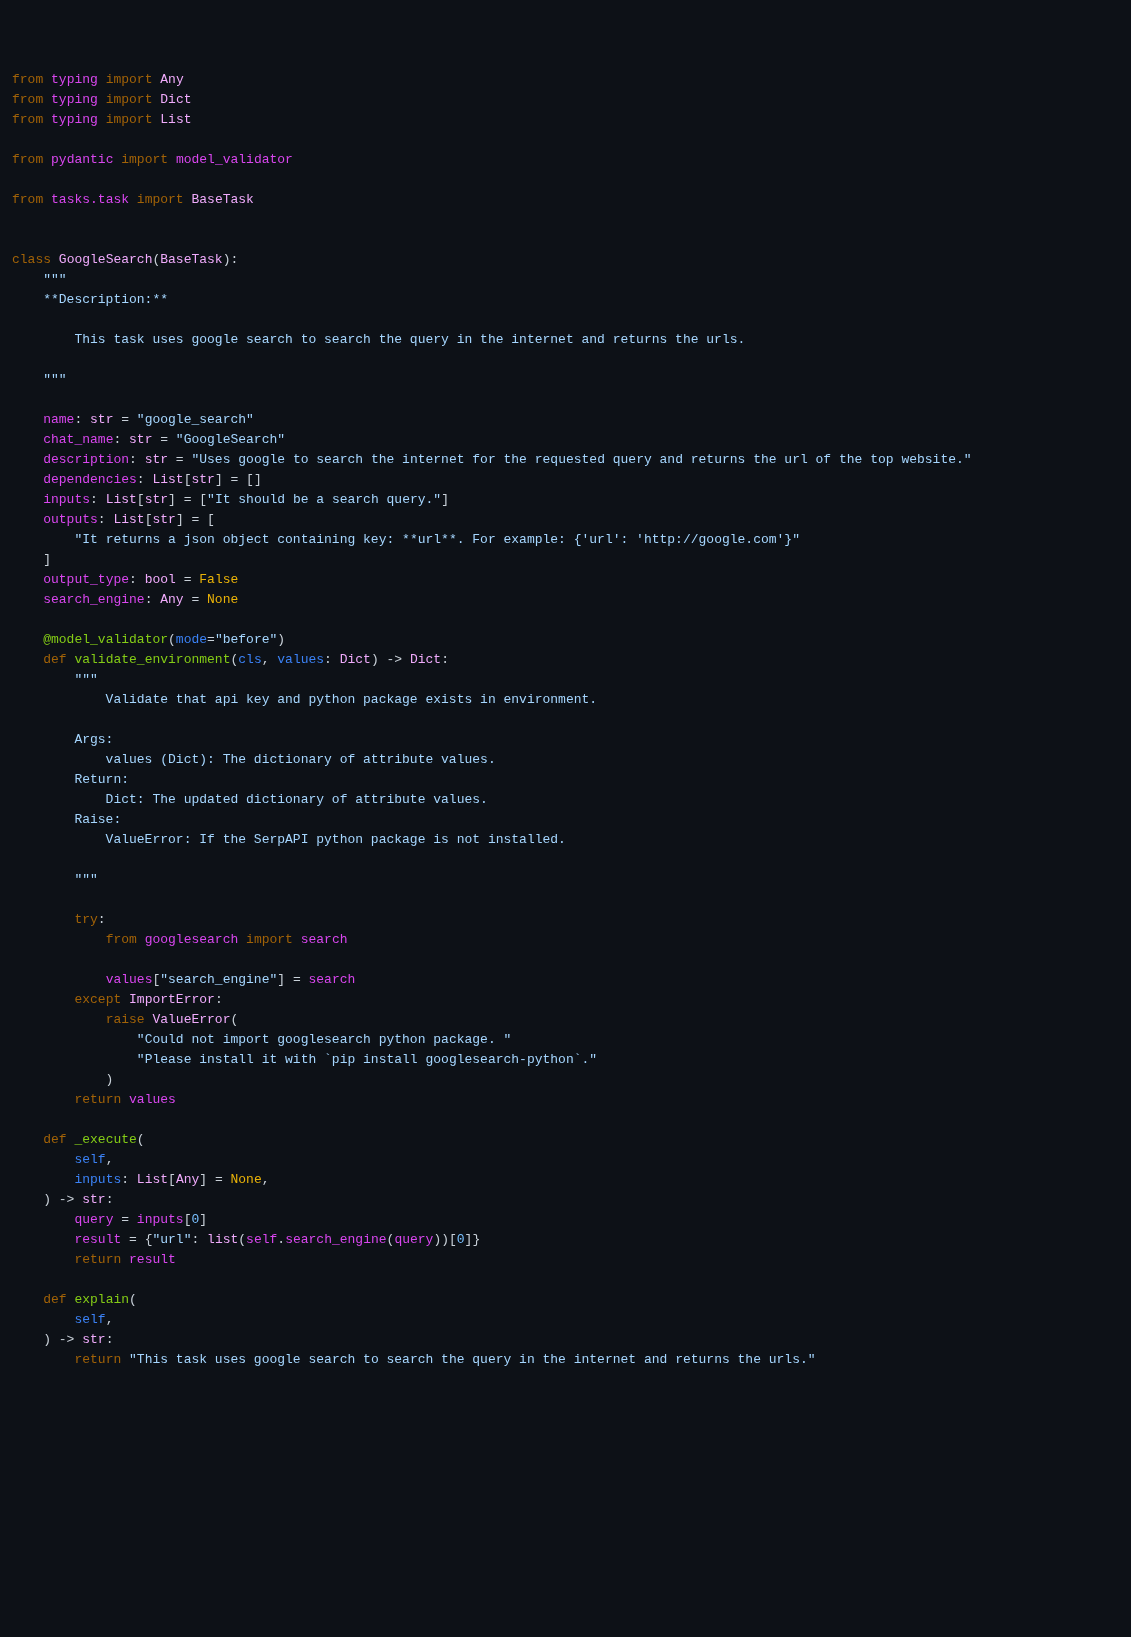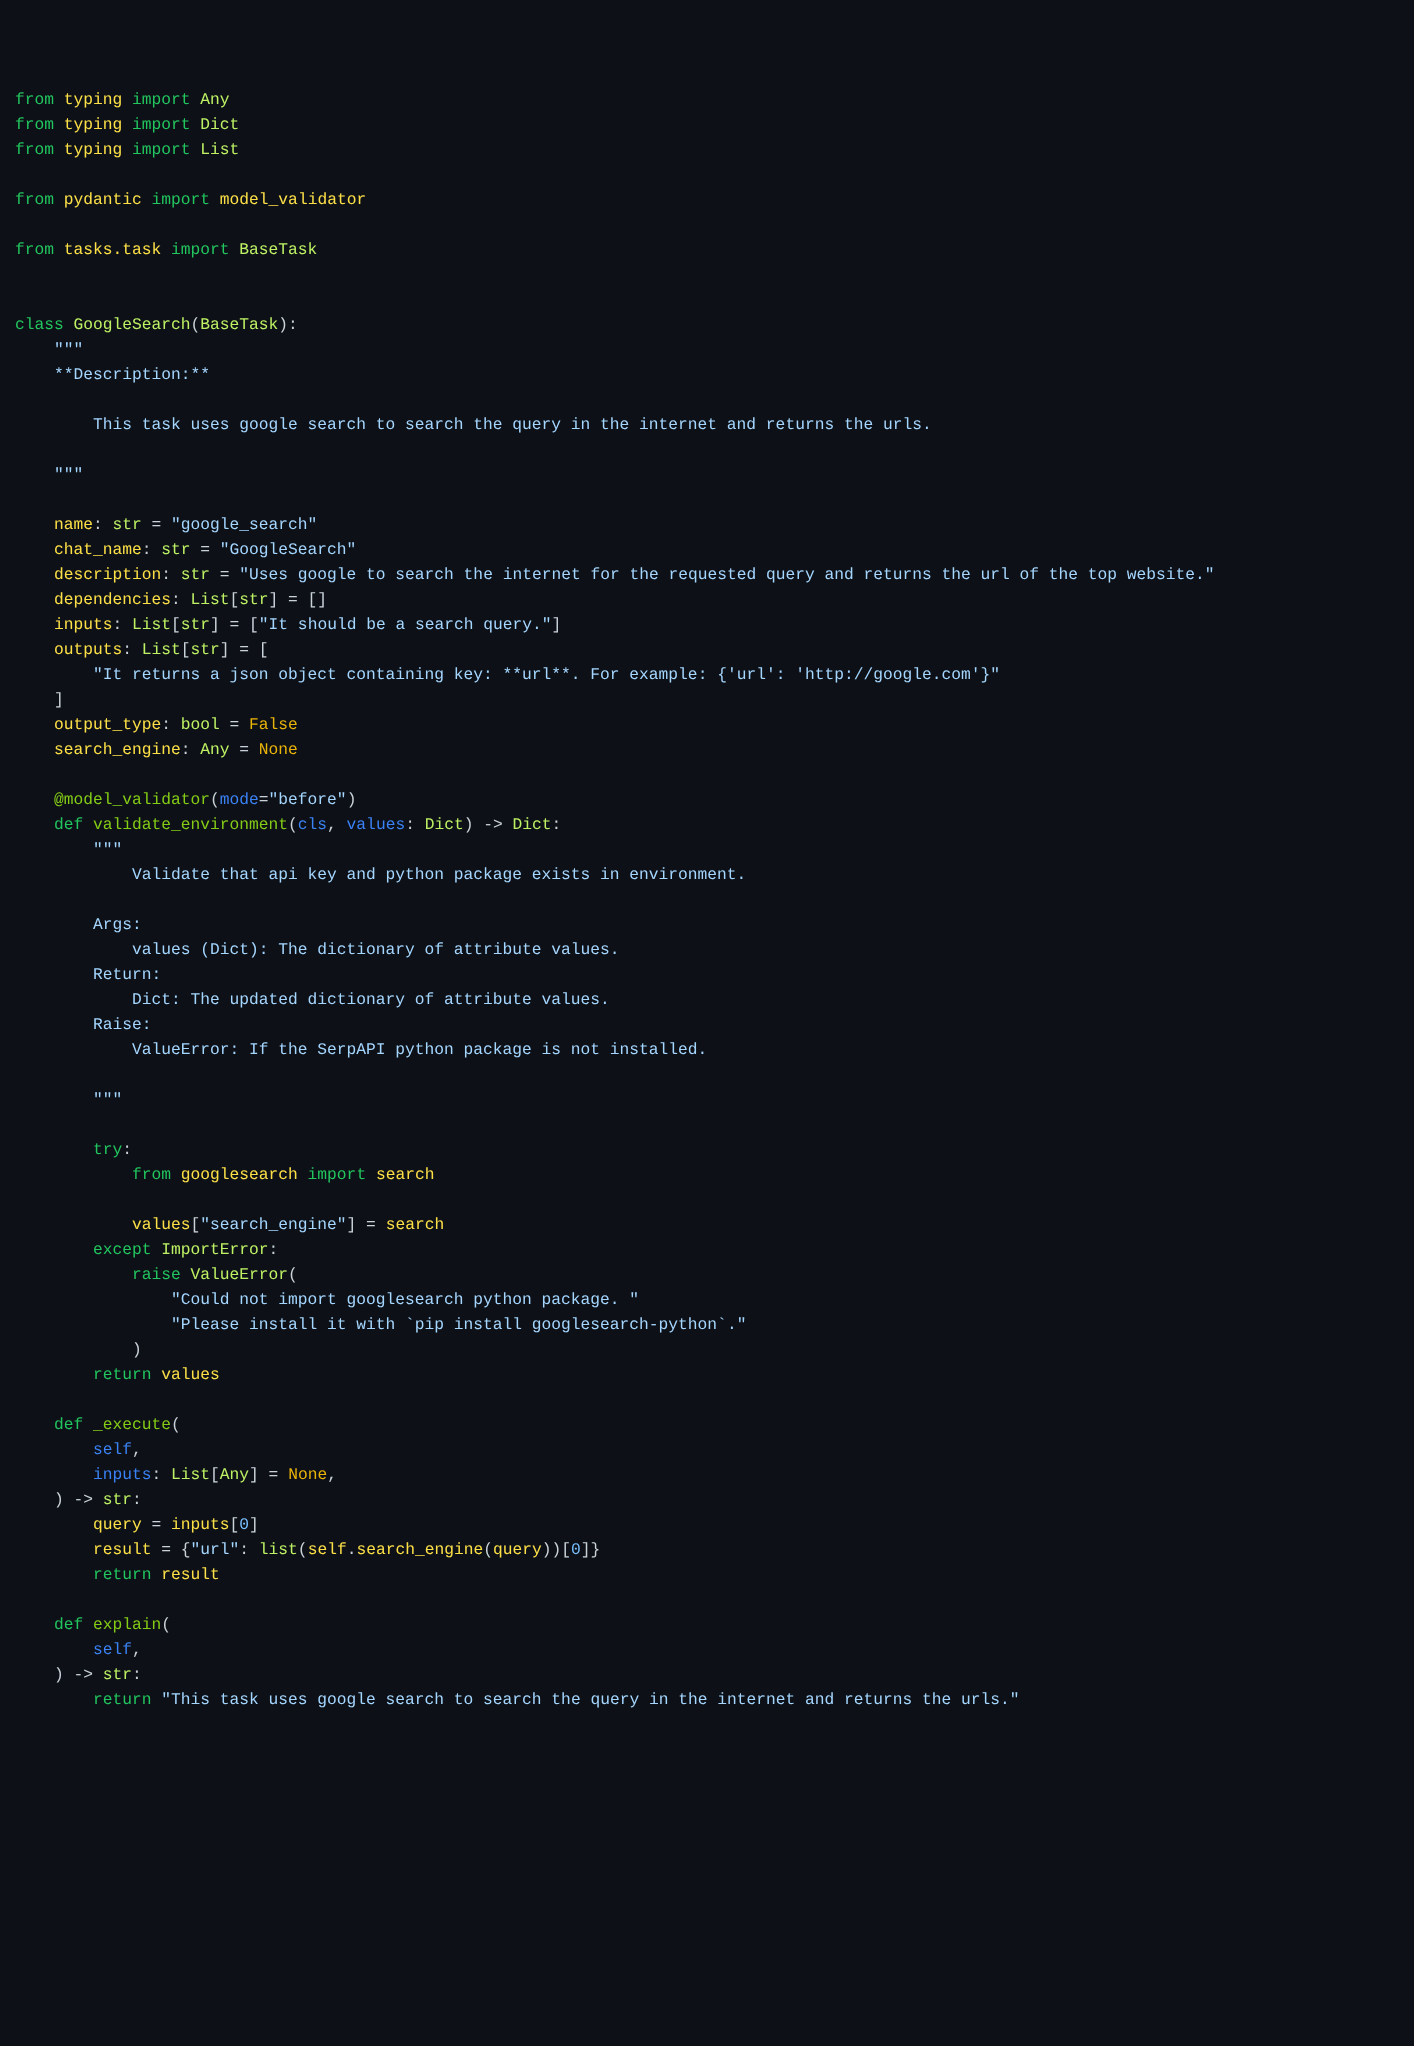--- a/index.html
+++ b/index.html
@@ -6,23 +6,23 @@
     margin: 0;
     padding: 10px 12px;
     background: #0d1117;
     font-family: "SFMono-Regular", Consolas, "Liberation Mono", Menlo, monospace;
     font-size: 13px;
     line-height: 20px;
     color: #c9d1d9;
     white-space: pre;
     tab-size: 4;
   }
-  .kw      { color: #22c55e; }   
-  .mod     { color: #fde047; }   
-  .cls     { color: #bef264; }   
+  .kw      { color: #a16207; }   
+  .mod     { color: #d946ef; }   
+  .cls     { color: #f0abfc; }   
   .fn      { color: #84cc16; }   
   .str     { color: #a5d6ff; }   
   .num     { color: #79c0ff; }   
   .const   { color: #eab308; }   
   .op      { color: #c9d1d9; }   
   .param   { color: #3b82f6; }
 </style>
 </head>
 <body>
 

